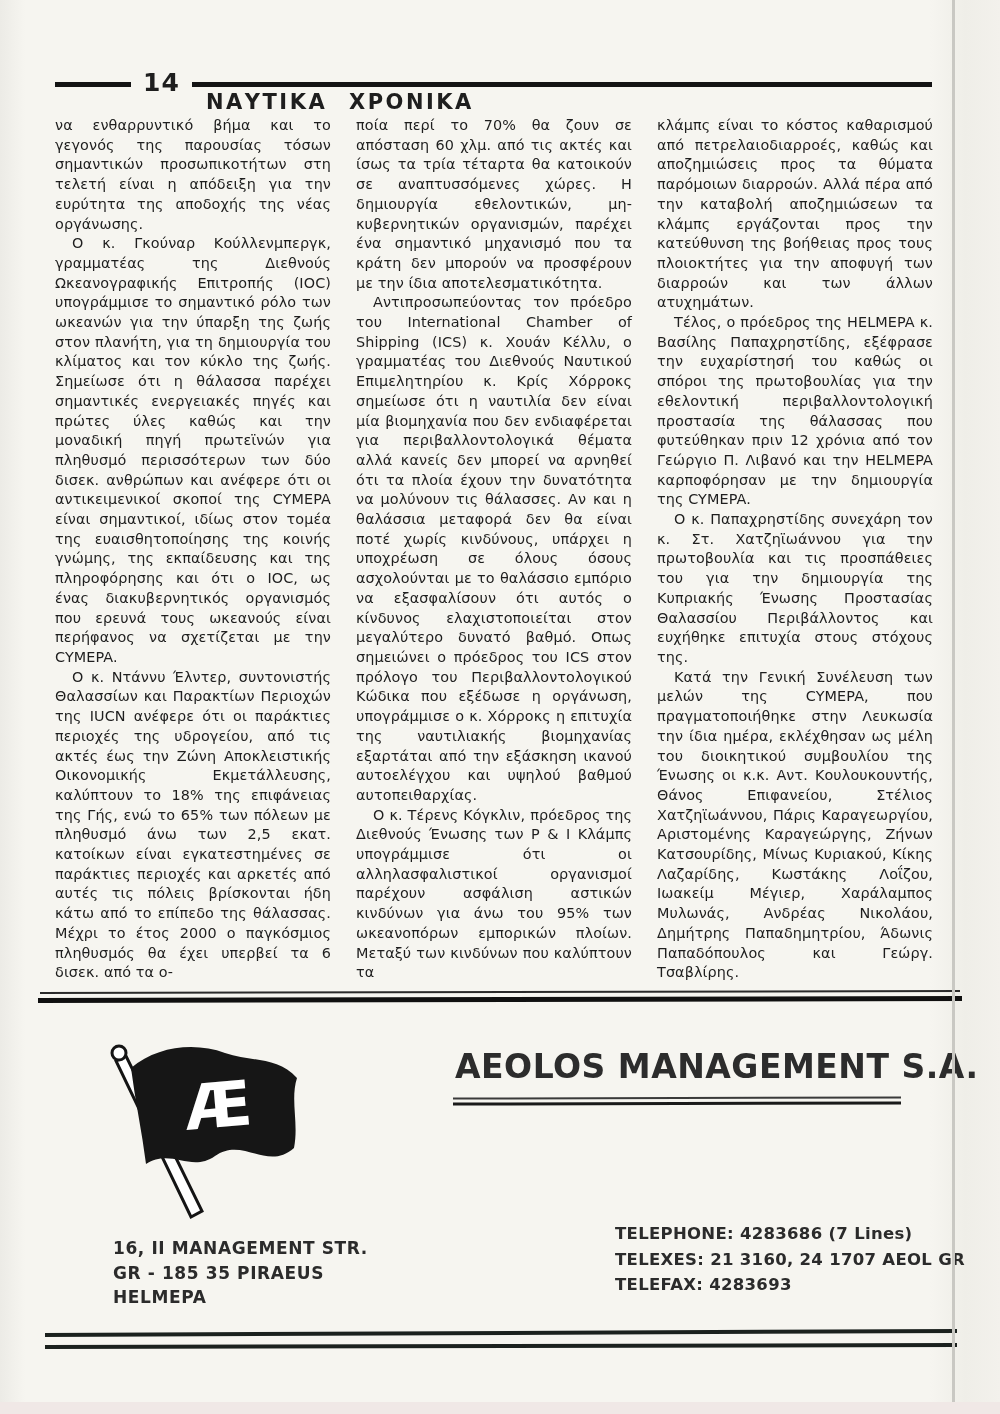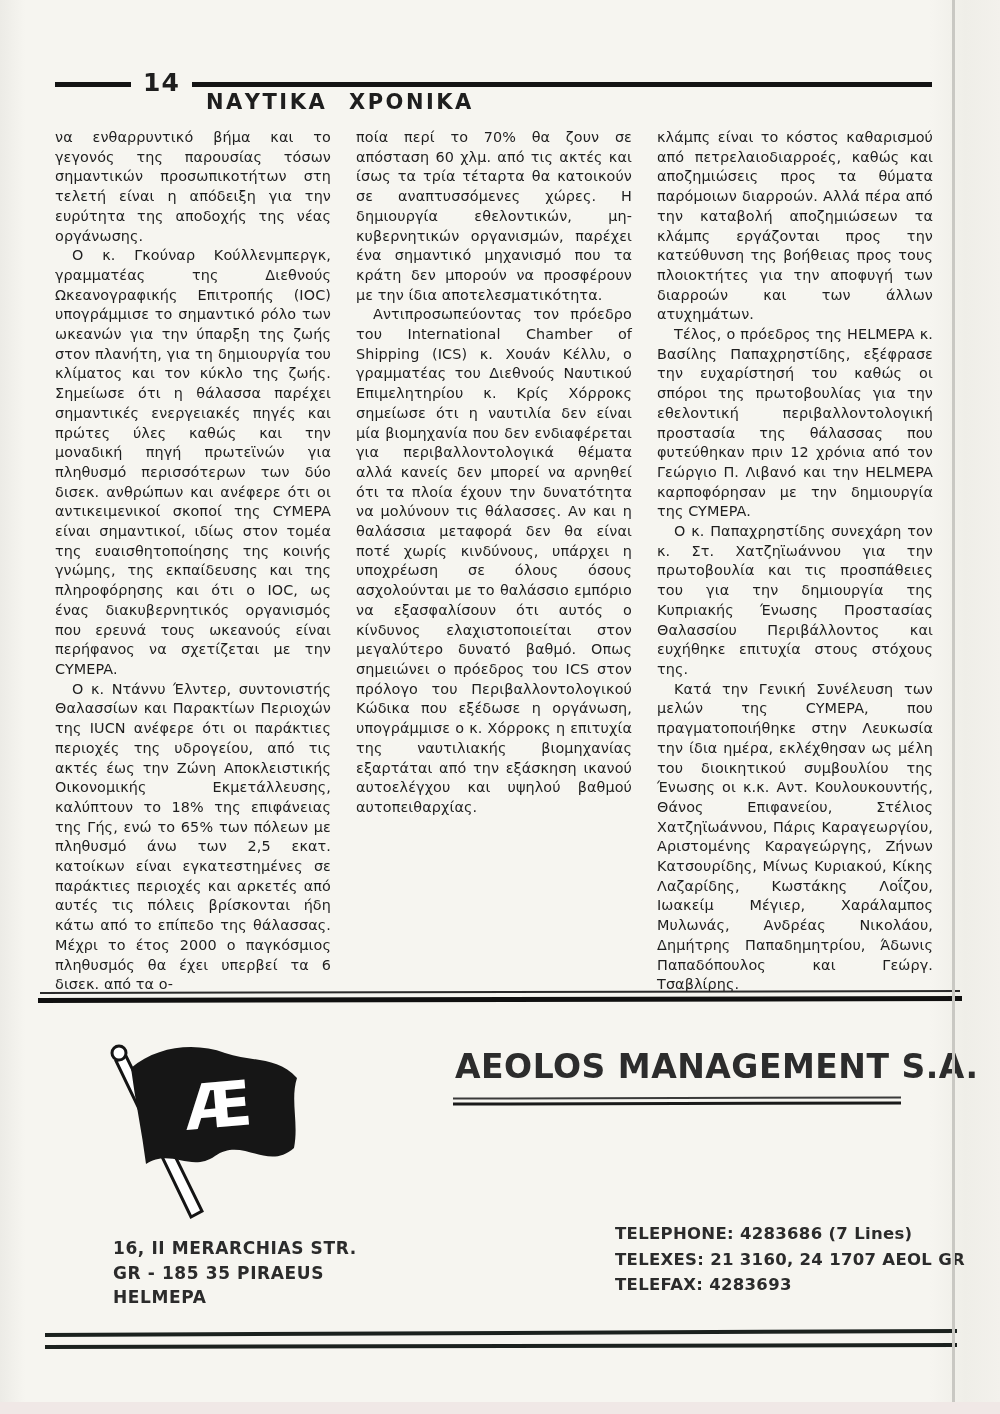--- a/index.html
+++ b/index.html
@@ -15,21 +15,21 @@
   .scan-bottom{position:absolute;left:0;top:1402px;width:1000px;height:12px;background:#f0e8e6;}
 
   
   .rule-left{position:absolute;left:55px;top:82px;width:76px;height:5px;background:#141414;}
   .page-num{position:absolute;left:143px;top:68px;font-size:25px;font-weight:bold;letter-spacing:1px;}
   .rule-right{position:absolute;left:192px;top:82px;width:740px;height:5px;background:#141414;}
   .masthead{position:absolute;left:206px;top:90px;font-size:21px;font-weight:bold;letter-spacing:2.5px;word-spacing:12px;}
 
   
   .columns{
-    position:absolute;left:55px;top:128px;width:878px;height:872px;
+    position:absolute;left:55px;top:116px;width:878px;height:872px;
     display:flex;gap:25px;overflow:hidden;
   }
   .col{
     width:276px;flex:0 0 276px;
     text-align:justify;
     font-size:14.4px;line-height:19.7px;
     letter-spacing:0.1px;
   }
   .col p{margin:0;}
   .col p.indent{text-indent:17px;}
@@ -62,20 +62,21 @@
 
   <div class="columns">
     <div class="col">
       <p>να ενθαρρυντικό βήμα και το γεγονός της παρουσίας τόσων σημαντικών προσωπικοτήτων στη τελετή είναι η απόδειξη για την ευρύτητα της αποδοχής της νέας οργάνωσης.</p>
       <p class="indent">Ο κ. Γκούναρ Κούλλενμπεργκ, γραμματέας της Διεθνούς Ωκεανογραφικής Επιτροπής (IOC) υπογράμμισε το σημαντικό ρόλο των ωκεανών για την ύπαρξη της ζωής στον πλανήτη, για τη δημιουργία του κλίματος και τον κύκλο της ζωής. Σημείωσε ότι η θάλασσα παρέχει σημαντικές ενεργειακές πηγές και πρώτες ύλες καθώς και την μοναδική πηγή πρωτεϊνών για πληθυσμό περισσότερων των δύο δισεκ. ανθρώπων και ανέφερε ότι οι αντικειμενικοί σκοποί της CYMEPA είναι σημαντικοί, ιδίως στον τομέα της ευαισθητοποίησης της κοινής γνώμης, της εκπαίδευσης και της πληροφόρησης και ότι ο IOC, ως ένας διακυβερνητικός οργανισμός που ερευνά τους ωκεανούς είναι περήφανος να σχετίζεται με την CYMEPA.</p>
       <p class="indent">Ο κ. Ντάννυ Έλντερ, συντονιστής Θαλασσίων και Παρακτίων Περιοχών της IUCN ανέφερε ότι οι παράκτιες περιοχές της υδρογείου, από τις ακτές έως την Ζώνη Αποκλειστικής Οικονομικής Εκμετάλλευσης, καλύπτουν το 18% της επιφάνειας της Γής, ενώ το 65% των πόλεων με πληθυσμό άνω των 2,5 εκατ. κατοίκων είναι εγκατεστημένες σε παράκτιες περιοχές και αρκετές από αυτές τις πόλεις βρίσκονται ήδη κάτω από το επίπεδο της θάλασσας. Μέχρι το έτος 2000 ο παγκόσμιος πληθυσμός θα έχει υπερβεί τα 6 δισεκ. από τα ο-</p>
     </div>
     <div class="col">
       <p>ποία περί το 70% θα ζουν σε απόσταση 60 χλμ. από τις ακτές και ίσως τα τρία τέταρτα θα κατοικούν σε αναπτυσσόμενες χώρες. Η δημιουργία εθελοντικών, μη-κυβερνητικών οργανισμών, παρέχει ένα σημαντικό μηχανισμό που τα κράτη δεν μπορούν να προσφέρουν με την ίδια αποτελεσματικότητα.</p>
       <p class="indent">Αντιπροσωπεύοντας τον πρόεδρο του International Chamber of Shipping (ICS) κ. Χουάν Κέλλυ, ο γραμματέας του Διεθνούς Ναυτικού Επιμελητηρίου κ. Κρίς Χόρροκς σημείωσε ότι η ναυτιλία δεν είναι μία βιομηχανία που δεν ενδιαφέρεται για περιβαλλοντολογικά θέματα αλλά κανείς δεν μπορεί να αρνηθεί ότι τα πλοία έχουν την δυνατότητα να μολύνουν τις θάλασσες. Αν και η θαλάσσια μεταφορά δεν θα είναι ποτέ χωρίς κινδύνους, υπάρχει η υποχρέωση σε όλους όσους ασχολούνται με το θαλάσσιο εμπόριο να εξασφαλίσουν ότι αυτός ο κίνδυνος ελαχιστοποιείται στον μεγαλύτερο δυνατό βαθμό. Οπως σημειώνει ο πρόεδρος του ICS στον πρόλογο του Περιβαλλοντολογικού Κώδικα που εξέδωσε η οργάνωση, υπογράμμισε ο κ. Χόρροκς η επιτυχία της ναυτιλιακής βιομηχανίας εξαρτάται από την εξάσκηση ικανού αυτοελέγχου και υψηλού βαθμού αυτοπειθαρχίας.</p>
+      <p class="indent">Ο κ. Τέρενς Κόγκλιν, πρόεδρος της Διεθνούς Ένωσης των P &amp; I Κλάμπς υπογράμμισε ότι οι αλληλασφαλιστικοί οργανισμοί παρέχουν ασφάλιση αστικών κινδύνων για άνω του 95% των ωκεανοπόρων εμπορικών πλοίων. Μεταξύ των κινδύνων που καλύπτουν τα</p>
     </div>
     <div class="col">
       <p>κλάμπς είναι το κόστος καθαρισμού από πετρελαιοδιαρροές, καθώς και αποζημιώσεις προς τα θύματα παρόμοιων διαρροών. Αλλά πέρα από την καταβολή αποζημιώσεων τα κλάμπς εργάζονται προς την κατεύθυνση της βοήθειας προς τους πλοιοκτήτες για την αποφυγή των διαρροών και των άλλων ατυχημάτων.</p>
       <p class="indent">Τέλος, ο πρόεδρος της HELMEPA κ. Βασίλης Παπαχρηστίδης, εξέφρασε την ευχαρίστησή του καθώς οι σπόροι της πρωτοβουλίας για την εθελοντική περιβαλλοντολογική προστασία της θάλασσας που φυτεύθηκαν πριν 12 χρόνια από τον Γεώργιο Π. Λιβανό και την HELMEPA καρποφόρησαν με την δημιουργία της CYMEPA.</p>
       <p class="indent">Ο κ. Παπαχρηστίδης συνεχάρη τον κ. Στ. Χατζηϊωάννου για την πρωτοβουλία και τις προσπάθειες του για την δημιουργία της Κυπριακής Ένωσης Προστασίας Θαλασσίου Περιβάλλοντος και ευχήθηκε επιτυχία στους στόχους της.</p>
       <p class="indent">Κατά την Γενική Συνέλευση των μελών της CYMEPA, που πραγματοποιήθηκε στην Λευκωσία την ίδια ημέρα, εκλέχθησαν ως μέλη του διοικητικού συμβουλίου της Ένωσης οι κ.κ. Αντ. Κουλουκουντής, Θάνος Επιφανείου, Στέλιος Χατζηϊωάννου, Πάρις Καραγεωργίου, Αριστομένης Καραγεώργης, Ζήνων Κατσουρίδης, Μίνως Κυριακού, Κίκης Λαζαρίδης, Κωστάκης Λοΐζου, Ιωακείμ Μέγιερ, Χαράλαμπος Μυλωνάς, Ανδρέας Νικολάου, Δημήτρης Παπαδημητρίου, Άδωνις Παπαδόπουλος και Γεώργ. Τσαβλίρης.</p>
     </div>
   </div>
 
   <div class="div-top-thin"></div>
@@ -94,21 +95,21 @@
          C 106,145 86,120 61,136
          C 57,104 50,72 46,40 Z" fill="#161616"></path>
     <text x="100" y="100" font-size="62" font-weight="bold" fill="#ffffff" font-family="DejaVu Sans, Liberation Sans, sans-serif" transform="rotate(-5 125 85)">Æ</text>
   </svg>
 
   <div class="ad-title">AEOLOS MANAGEMENT S.A.</div>
   <div class="ad-rule1"></div>
   <div class="ad-rule2"></div>
 
   <div class="ad-address">
-    <div>16, II MERARCHIAS STR.</div>
+    <div>16, II MANAGEMENT STR.</div>
     <div>GR - 185 35 PIRAEUS</div>
     <div>HELMEPA</div>
   </div>
 
   <div class="ad-contact">
     <div>TELEPHONE: 4283686 (7 Lines)</div>
     <div>TELEXES: 21 3160, 24 1707 AEOL GR</div>
     <div>TELEFAX: 4283693</div>
   </div>
 

